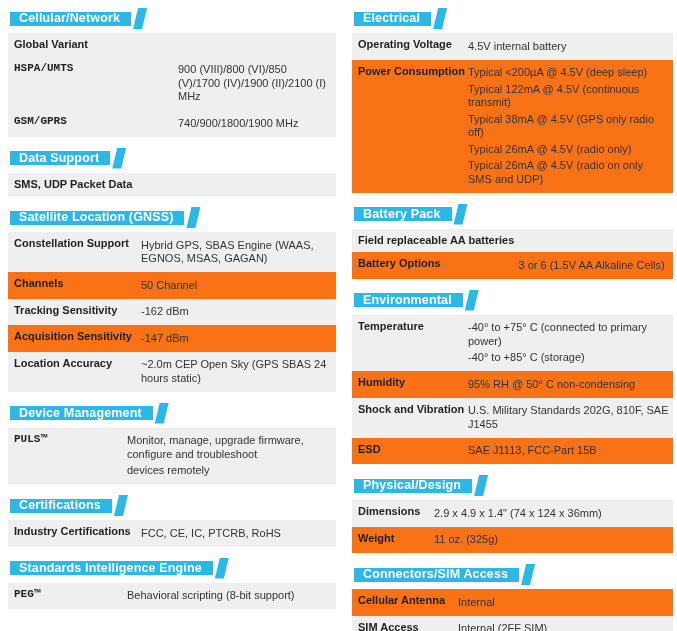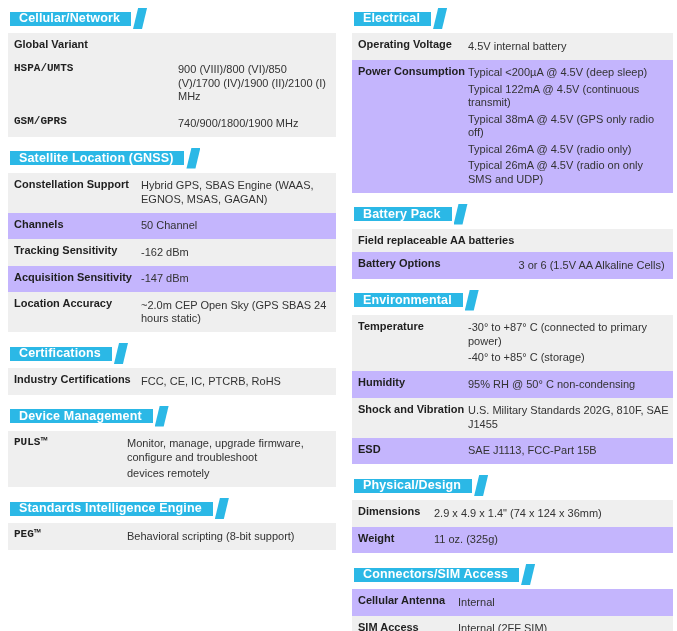--- a/index.html
+++ b/index.html
@@ -73,21 +73,21 @@
   
   .spec-table {
     width: 100%;
     border-collapse: collapse;
     table-layout: fixed;
   }
   .spec-table tr.row-shade > td {
     background: #efefef;
   }
   .spec-table tr.row-plain > td {
-    background: #c4b5fd;
+    background: #f97316;
   }
   .spec-table td {
     vertical-align: top;
     padding: 5px 4px 5px 6px;
     font-size: 11px;
     line-height: 13.5px;
   }
   .cell-label {
     font-weight: bold;
     color: #1f1f1f;
@@ -136,20 +136,32 @@
             <tr class="row-shade">
               <td class="cell-label">GSM/GPRS</td>
               <td class="cell-value">
                 <span class="value-line">740/900/1800/1900 MHz</span>
               </td>
             </tr>
           </tbody>
         </table></div>
       <div class="section"><div class="banner">
           <div class="banner-block">
+            <span class="banner-title">Data Support</span>
+          </div>
+          <div class="banner-tail"></div>
+        </div><table class="spec-table lw-110">
+          <tbody>
+            <tr class="row-shade">
+              <td colspan="2" class="cell-full">SMS, UDP Packet Data</td>
+            </tr>
+          </tbody>
+        </table></div>
+      <div class="section"><div class="banner">
+          <div class="banner-block">
             <span class="banner-title">Satellite Location (GNSS)</span>
           </div>
           <div class="banner-tail"></div>
         </div><table class="spec-table lw-120">
           <tbody>
             <tr class="row-shade">
               <td class="cell-label">Constellation Support</td>
               <td class="cell-value">
                 <span class="value-line">Hybrid GPS, SBAS Engine (WAAS, EGNOS, MSAS, GAGAN)</span>
               </td>
@@ -169,51 +181,51 @@
             <tr class="row-plain">
               <td class="cell-label">Acquisition Sensitivity</td>
               <td class="cell-value">
                 <span class="value-line">-147 dBm</span>
               </td>
             </tr>
             <tr class="row-shade">
               <td class="cell-label">Location Accuracy</td>
               <td class="cell-value">
                 <span class="value-line">~2.0m CEP Open Sky (GPS SBAS 24 hours static)</span>
-              </td>
-            </tr>
-          </tbody>
-        </table></div>
-      <div class="section"><div class="banner">
-          <div class="banner-block">
-            <span class="banner-title">Certifications</span>
-          </div>
-          <div class="banner-tail"></div>
-        </div><table class="spec-table lw-120">
-          <tbody>
-            <tr class="row-shade">
-              <td class="cell-label">Industry Certifications</td>
-              <td class="cell-value">
-                <span class="value-line">FCC, CE, IC, PTCRB, RoHS</span>
               </td>
             </tr>
           </tbody>
         </table></div>
       <div class="section"><div class="banner">
           <div class="banner-block">
             <span class="banner-title">Device Management</span>
           </div>
           <div class="banner-tail"></div>
         </div><table class="spec-table lw-110">
           <tbody>
             <tr class="row-shade">
               <td class="cell-label">PULS™</td>
               <td class="cell-value">
                 <span class="value-line">Monitor, manage, upgrade firmware, configure and troubleshoot</span>
                 <span class="value-line">devices remotely</span>
+              </td>
+            </tr>
+          </tbody>
+        </table></div>
+      <div class="section"><div class="banner">
+          <div class="banner-block">
+            <span class="banner-title">Certifications</span>
+          </div>
+          <div class="banner-tail"></div>
+        </div><table class="spec-table lw-120">
+          <tbody>
+            <tr class="row-shade">
+              <td class="cell-label">Industry Certifications</td>
+              <td class="cell-value">
+                <span class="value-line">FCC, CE, IC, PTCRB, RoHS</span>
               </td>
             </tr>
           </tbody>
         </table></div>
       <div class="section"><div class="banner">
           <div class="banner-block">
             <span class="banner-title">Standards Intelligence Engine</span>
           </div>
           <div class="banner-tail"></div>
         </div><table class="spec-table lw-110">
@@ -274,21 +286,21 @@
       <div class="section"><div class="banner">
           <div class="banner-block">
             <span class="banner-title">Environmental</span>
           </div>
           <div class="banner-tail"></div>
         </div><table class="spec-table lw-105">
           <tbody>
             <tr class="row-shade">
               <td class="cell-label">Temperature</td>
               <td class="cell-value">
-                <span class="value-line">-30° to +87° C (connected to primary power)</span>
+                <span class="value-line">-40° to +75° C (connected to primary power)</span>
                 <span class="value-line">-40° to +85° C (storage)</span>
               </td>
             </tr>
             <tr class="row-plain">
               <td class="cell-label">Humidity</td>
               <td class="cell-value">
                 <span class="value-line">95% RH @ 50° C non-condensing</span>
               </td>
             </tr>
             <tr class="row-shade">

